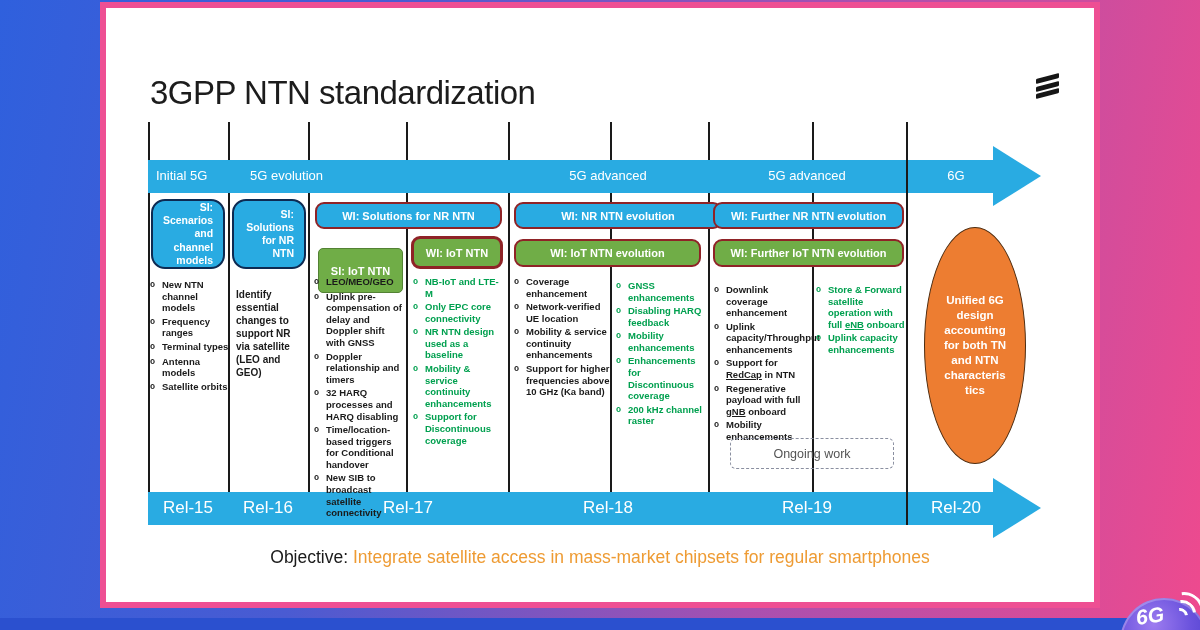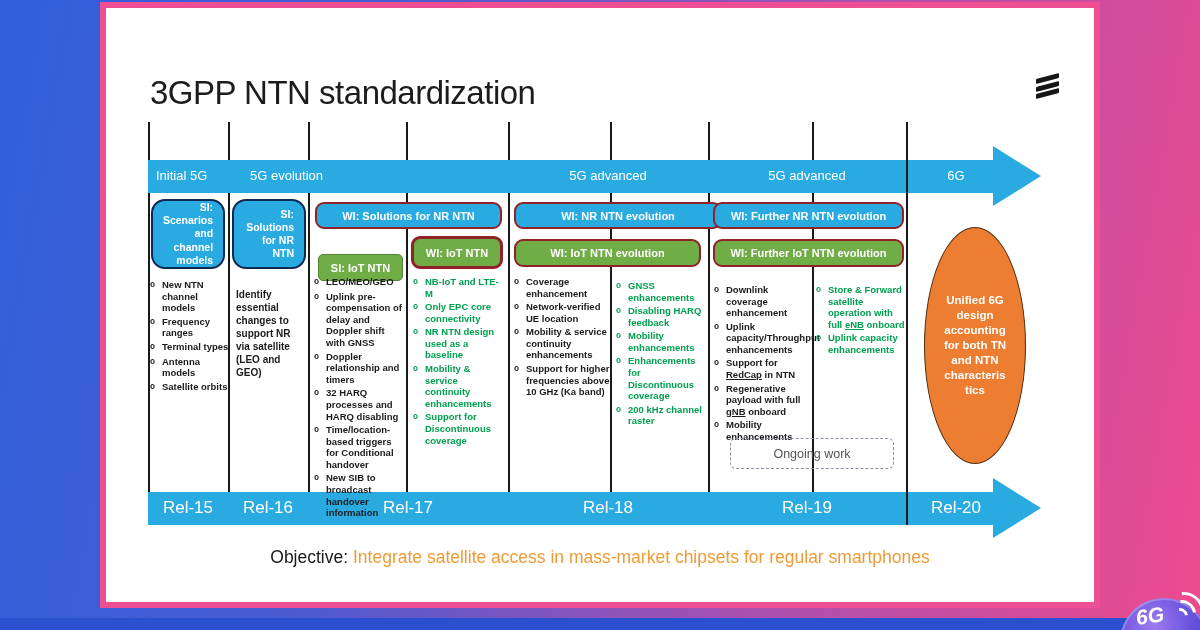--- a/index.html
+++ b/index.html
@@ -134,21 +134,21 @@
       <li>
         <span class="blt">o</span>
         <span class="btx">Satellite orbits</span>
       </li>
     </ul>
 
   <div class="bluebox" style="left:232px;top:199px;width:74px;height:70px">SI: Solutions for NR NTN</div>
   <div class="plain-note" style="left:236px;top:288px;width:68px">Identify essential changes to support NR via satellite (LEO and GEO)</div>
 
   <div class="hdr blue" style="left:315px;top:202px;width:187px;height:27px">WI: Solutions for NR NTN</div>
-  <div class="greenbox" style="left:318px;top:254px;width:85px;height:27px">SI: IoT NTN</div>
+  <div class="greenbox" style="left:318px;top:248px;width:85px;height:45px">SI: IoT NTN</div>
   <div class="wibox" style="left:411px;top:236px;width:92px;height:33px">WI: IoT NTN</div>
   <ul class="blist" style="left:314px;top:276px;width:92px">
       <li>
         <span class="blt">o</span>
         <span class="btx">LEO/MEO/GEO</span>
       </li>
       <li>
         <span class="blt">o</span>
         <span class="btx">Uplink pre-compensation of delay and Doppler shift with GNSS</span>
       </li>
@@ -159,21 +159,21 @@
       <li>
         <span class="blt">o</span>
         <span class="btx">32 HARQ processes and HARQ disabling</span>
       </li>
       <li>
         <span class="blt">o</span>
         <span class="btx">Time/location-based triggers for Conditional handover</span>
       </li>
       <li>
         <span class="blt">o</span>
-        <span class="btx">New SIB to broadcast handover information</span>
+        <span class="btx">New SIB to broadcast satellite connectivity</span>
       </li>
     </ul>
   <ul class="blist green" style="left:413px;top:276px;width:92px">
       <li>
         <span class="blt">o</span>
         <span class="btx">NB-IoT and LTE-M</span>
       </li>
       <li>
         <span class="blt">o</span>
         <span class="btx">Only EPC core connectivity</span>

